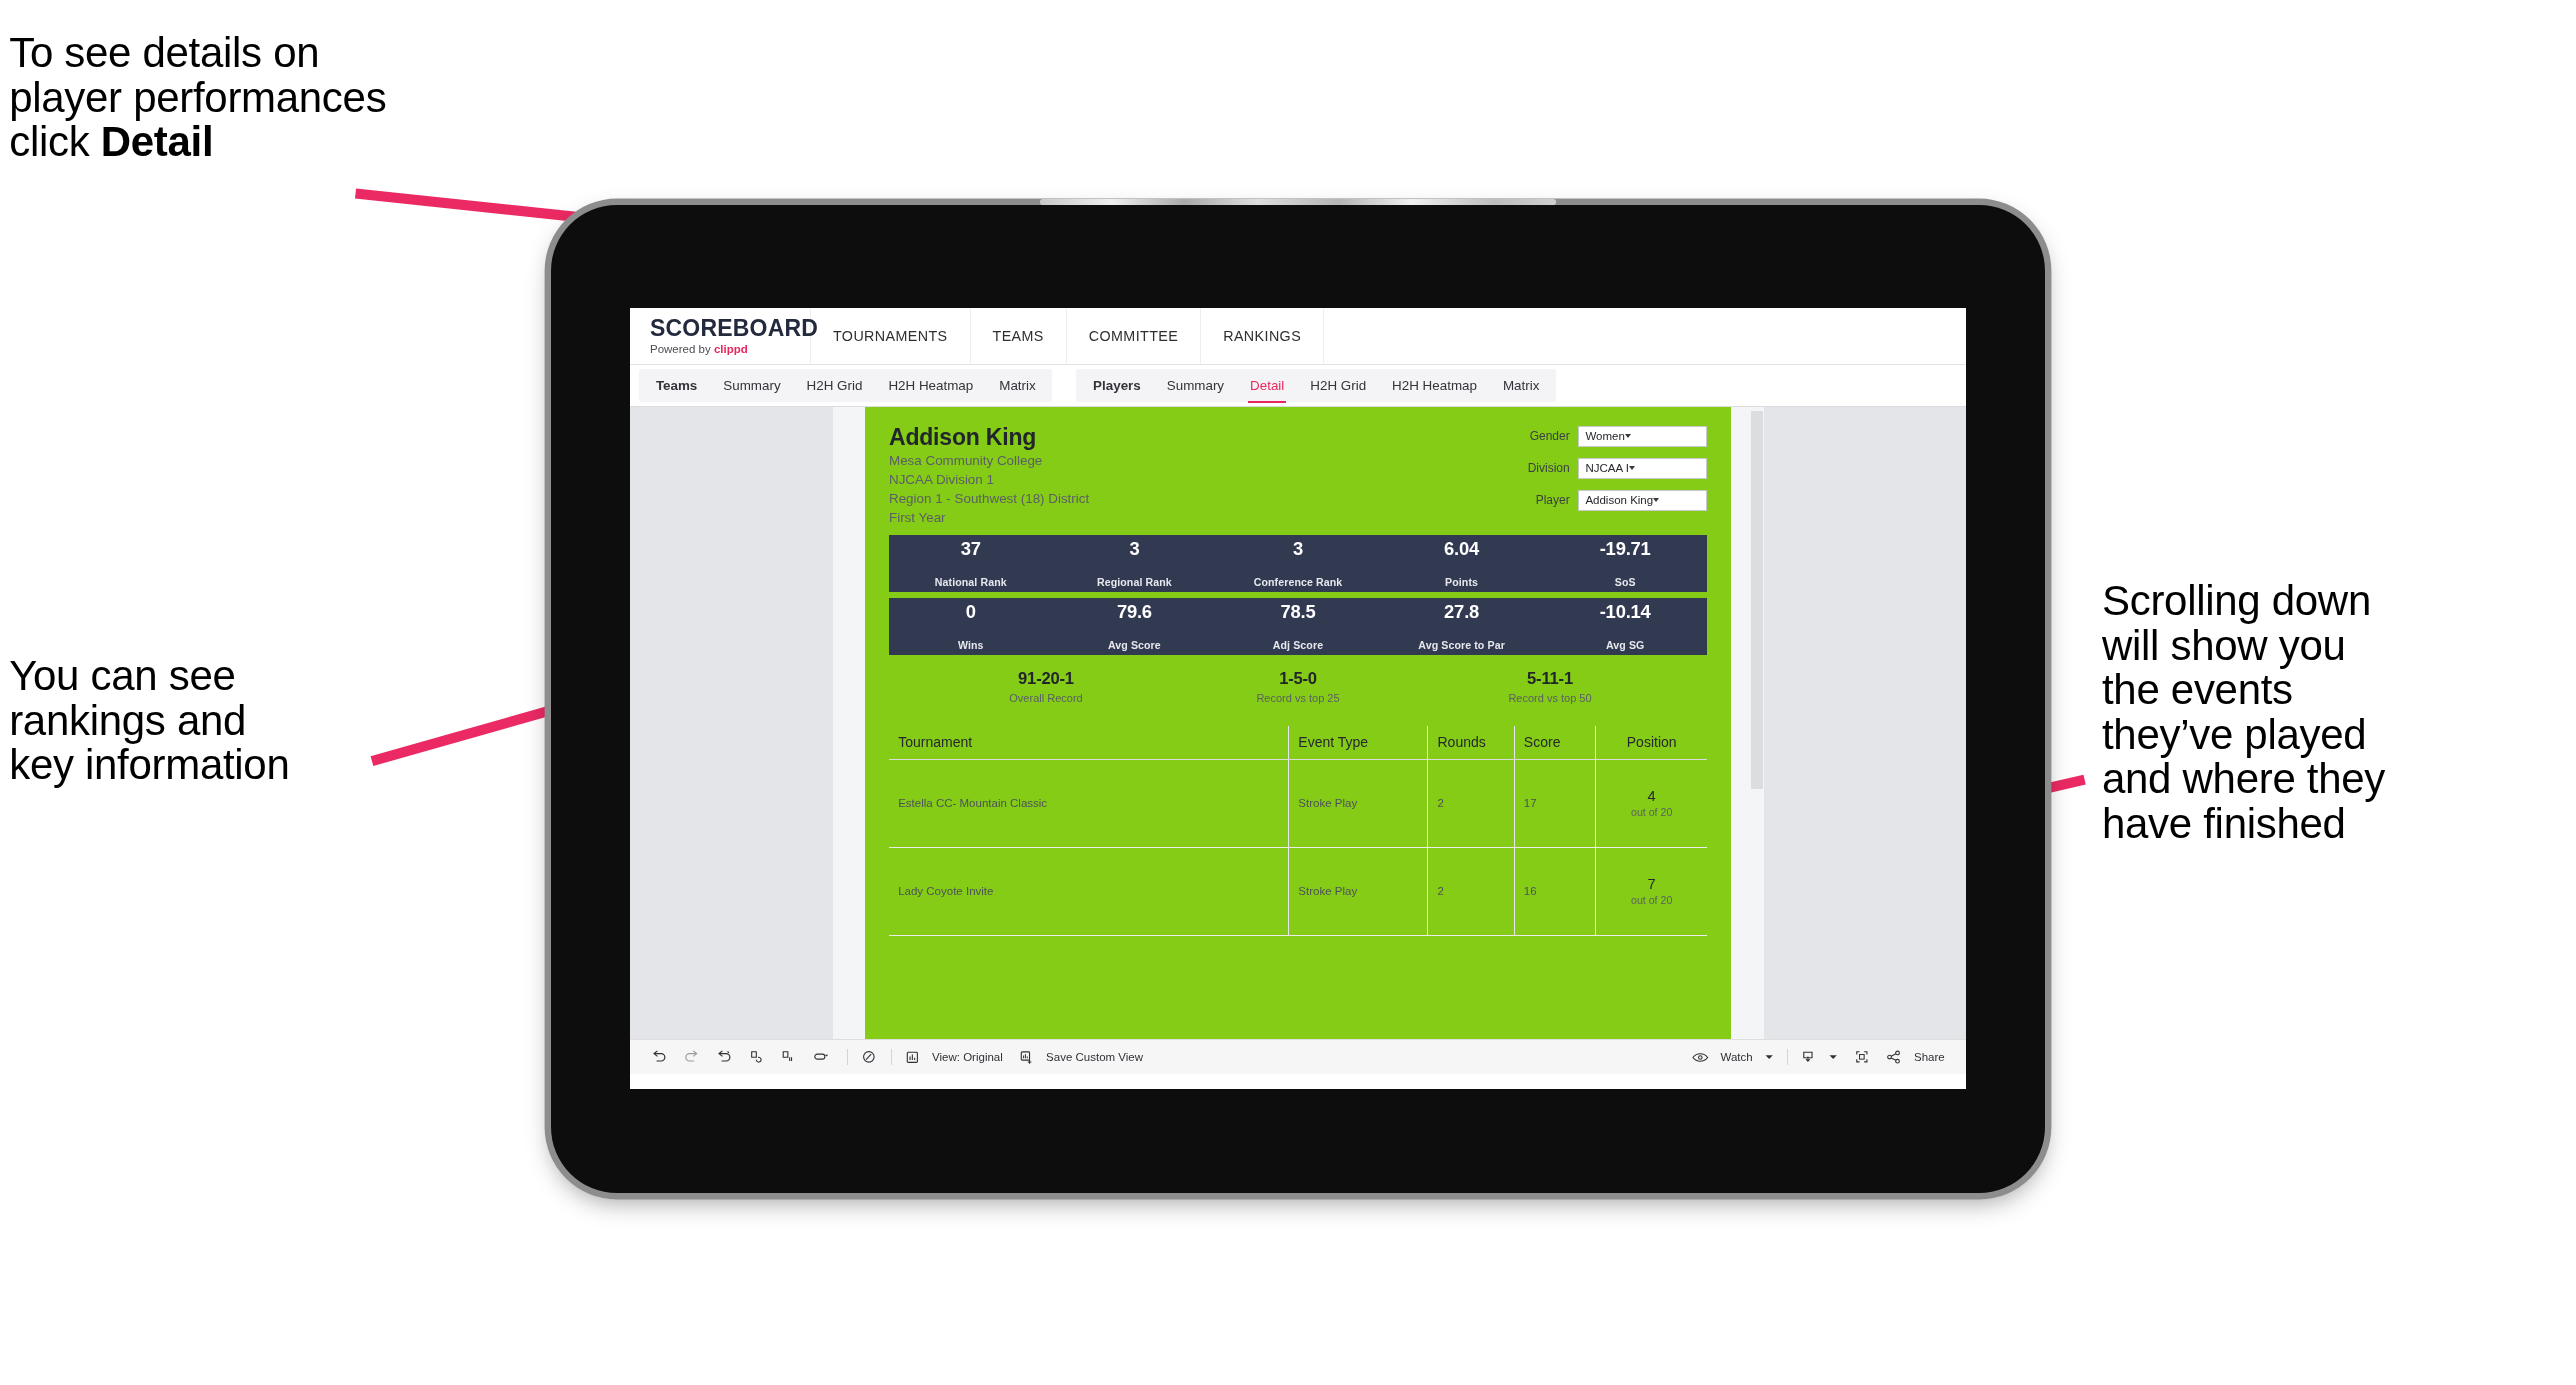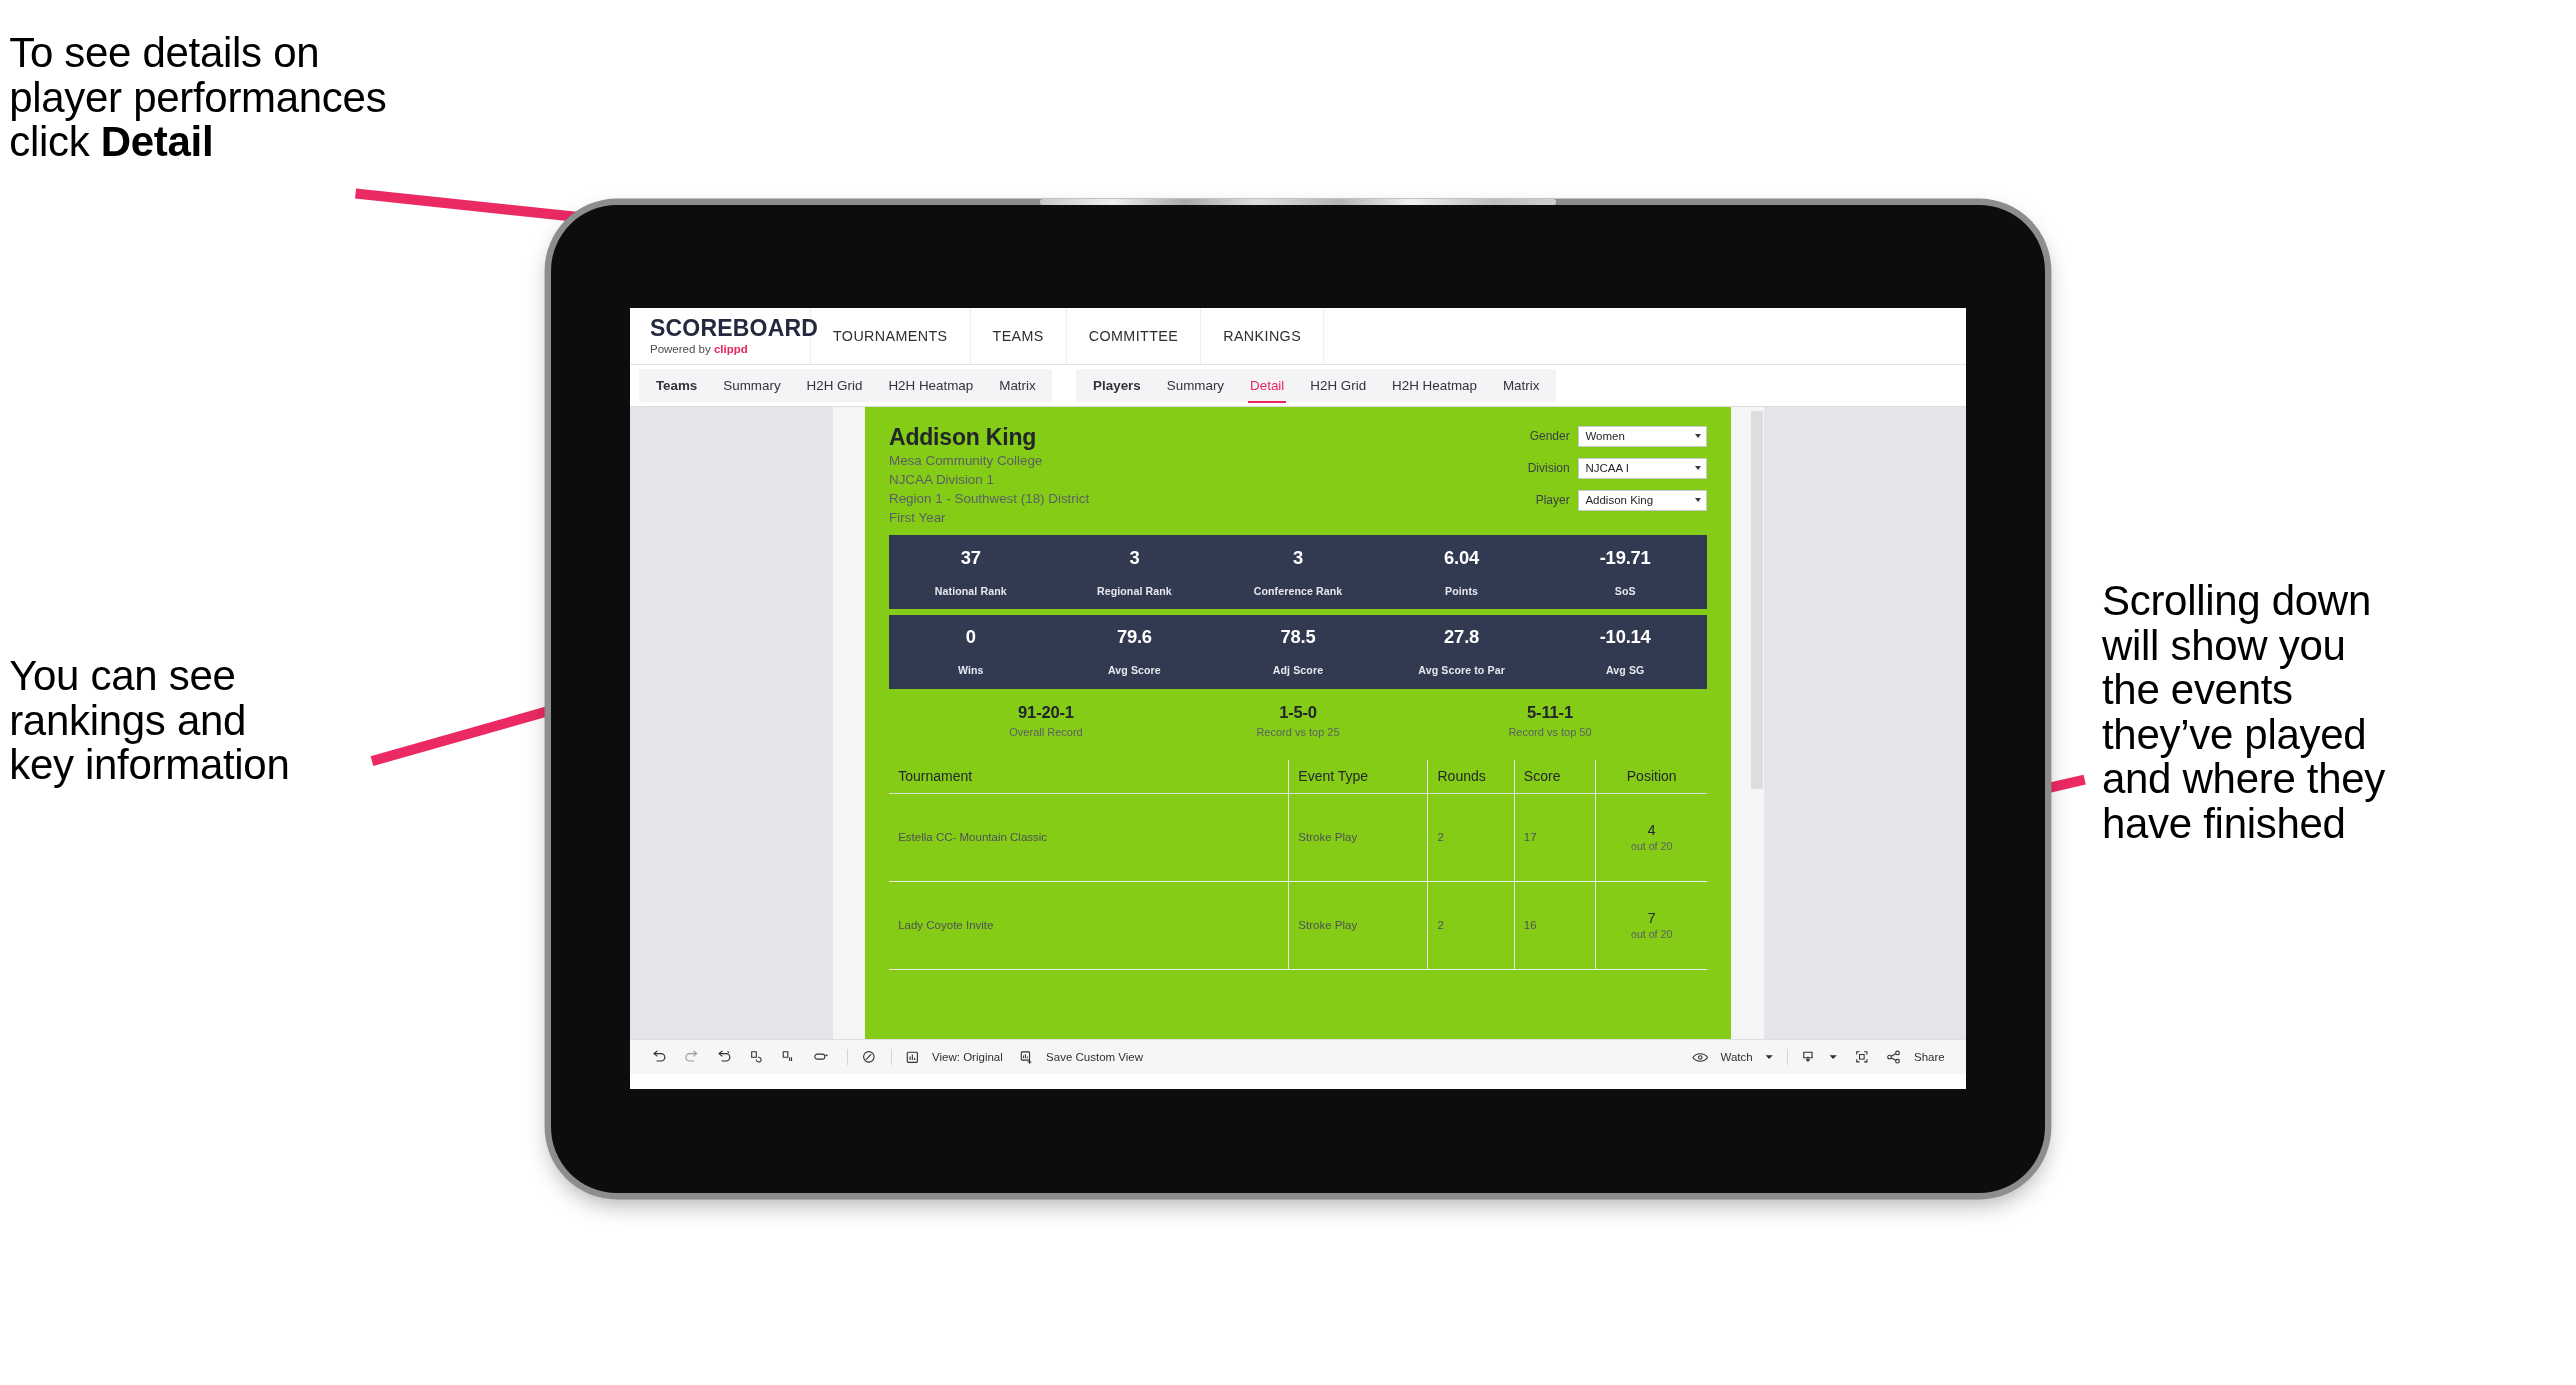--- a/index.html
+++ b/index.html
@@ -130,32 +130,32 @@
 
   #filters { padding-top: 5.5px; }
   .filter-row { display:flex; align-items:center; margin-bottom: 11px; }
   .filter-label {
     font-size: 12px; color: #3c3f45; width: 59px; text-align: right;
     margin-right: 8.3px;
   }
   .filter-select {
     width: 129px; height: 21px; background:#fff;
     border: 0.9px solid #c7c8cc; border-radius: 0.9px;
-    display:flex; align-items:center; justify-content:space-between;
+    display:flex; align-items:center; 
     padding: 0 4.6px 0 6.4px;
   }
   .filter-value { font-size: 11.5px; color: #25262b; }
   .caret {
     width:0; height:0; border-left:3.7px solid transparent;
     border-right:3.7px solid transparent; border-top:4.6px solid #3a3a3e;
   }
 
   
   .band {
-    margin-top: 8.3px; background: #323a52; height: 74px;
+    margin-top: 8.3px; background: #323a52; height: 57px;
     display:flex; align-items:center;
   }
   .band.second { margin-top: 5.5px; }
   .band .cell { flex: 1; text-align: center; }
   .band .val {
     color:#fff; font-size: 18.4px; font-weight: 700; line-height: 1.1;
     letter-spacing: -0.2px;
   }
   .band .lbl {
     color:#e7e8ee; font-size: 10.6px; font-weight: 600; margin-top: 17px;

